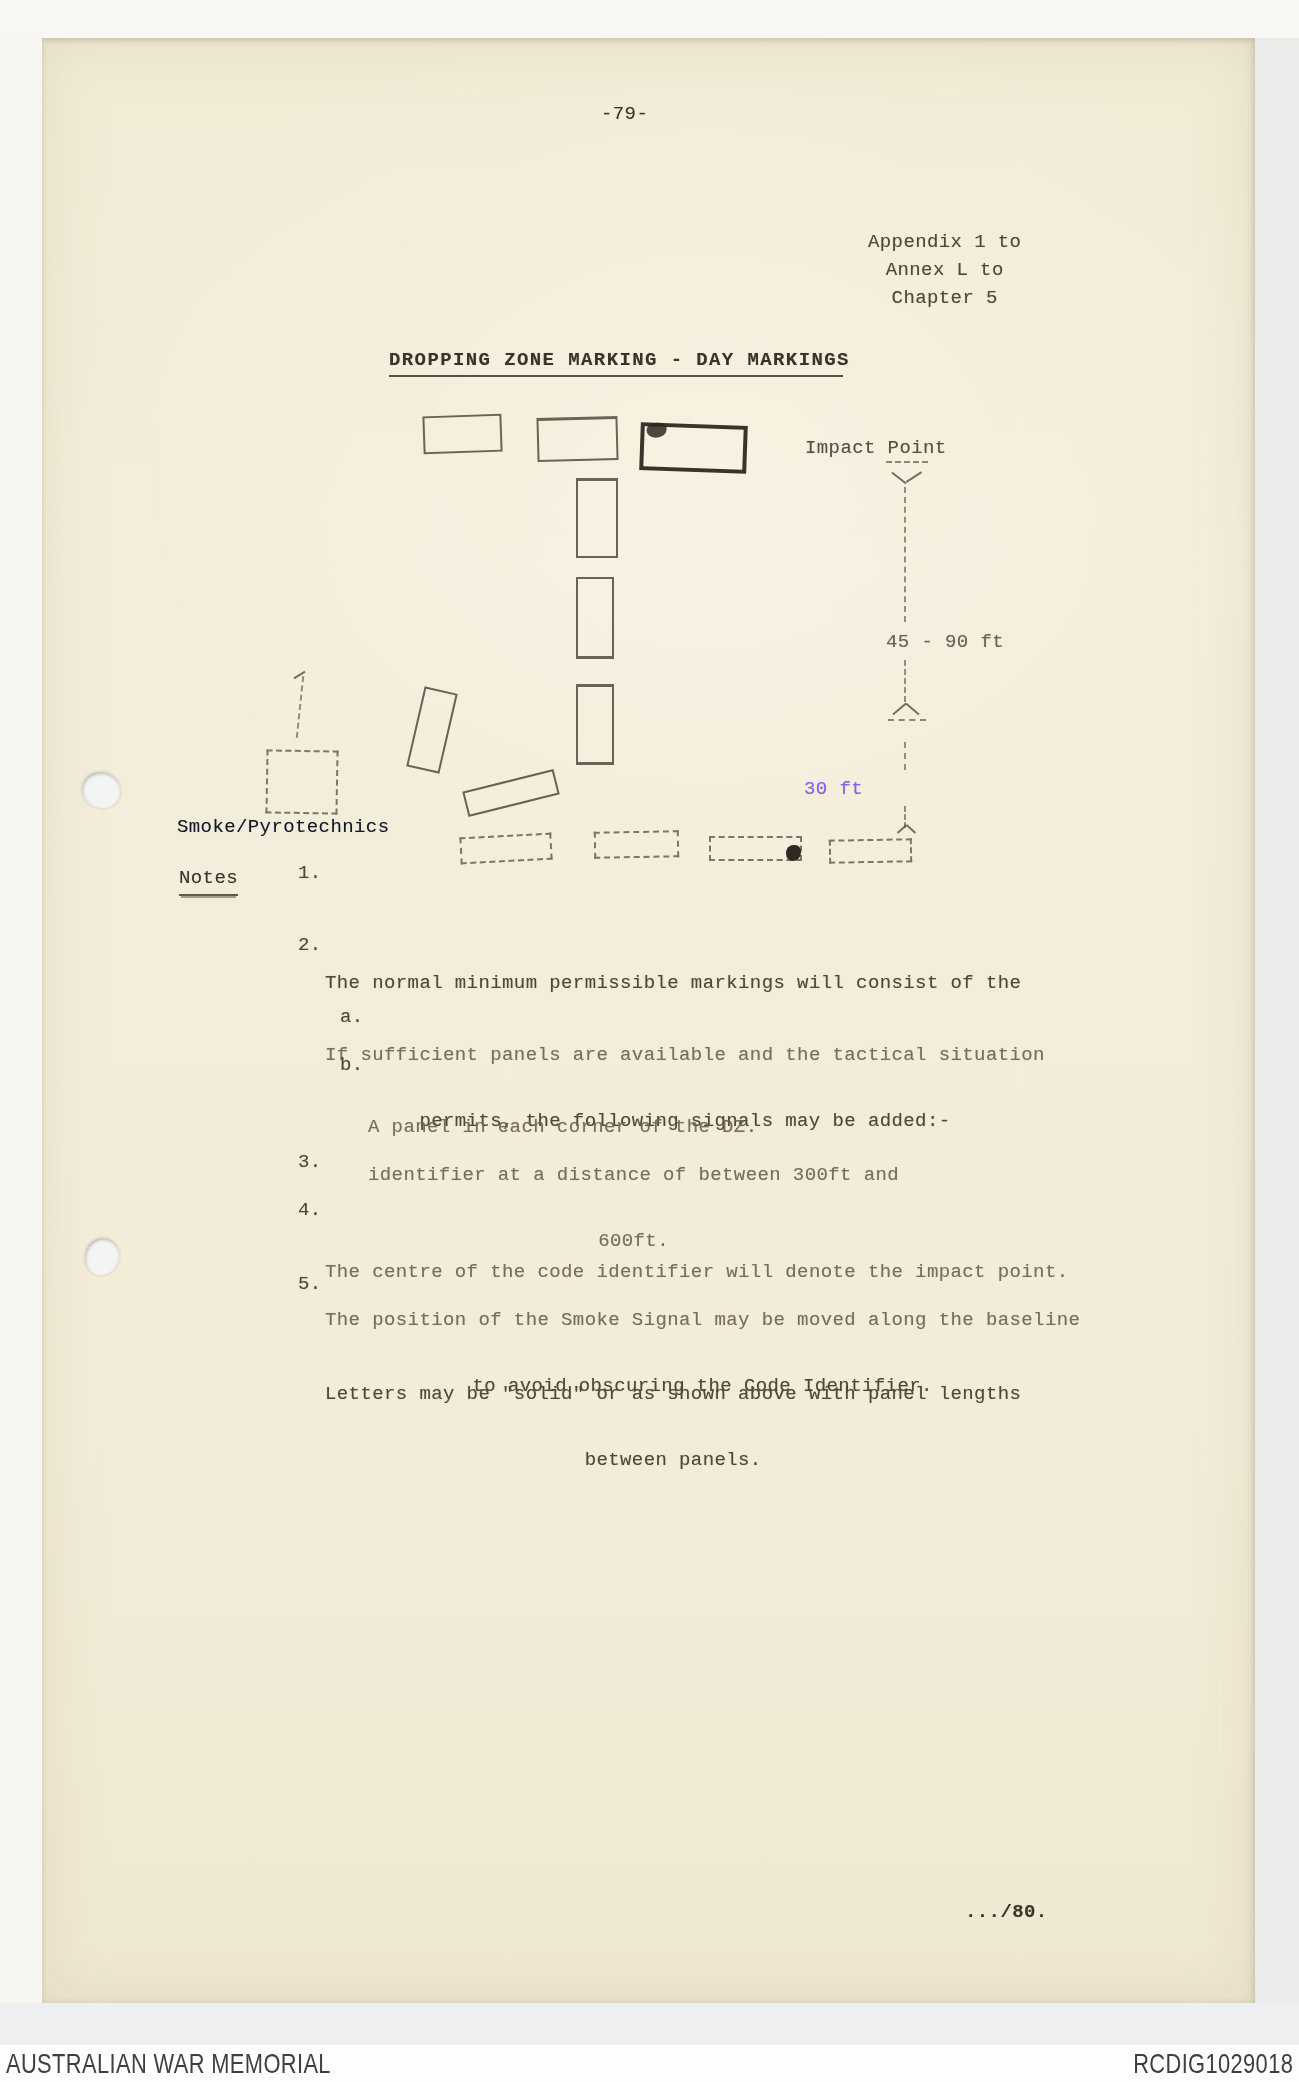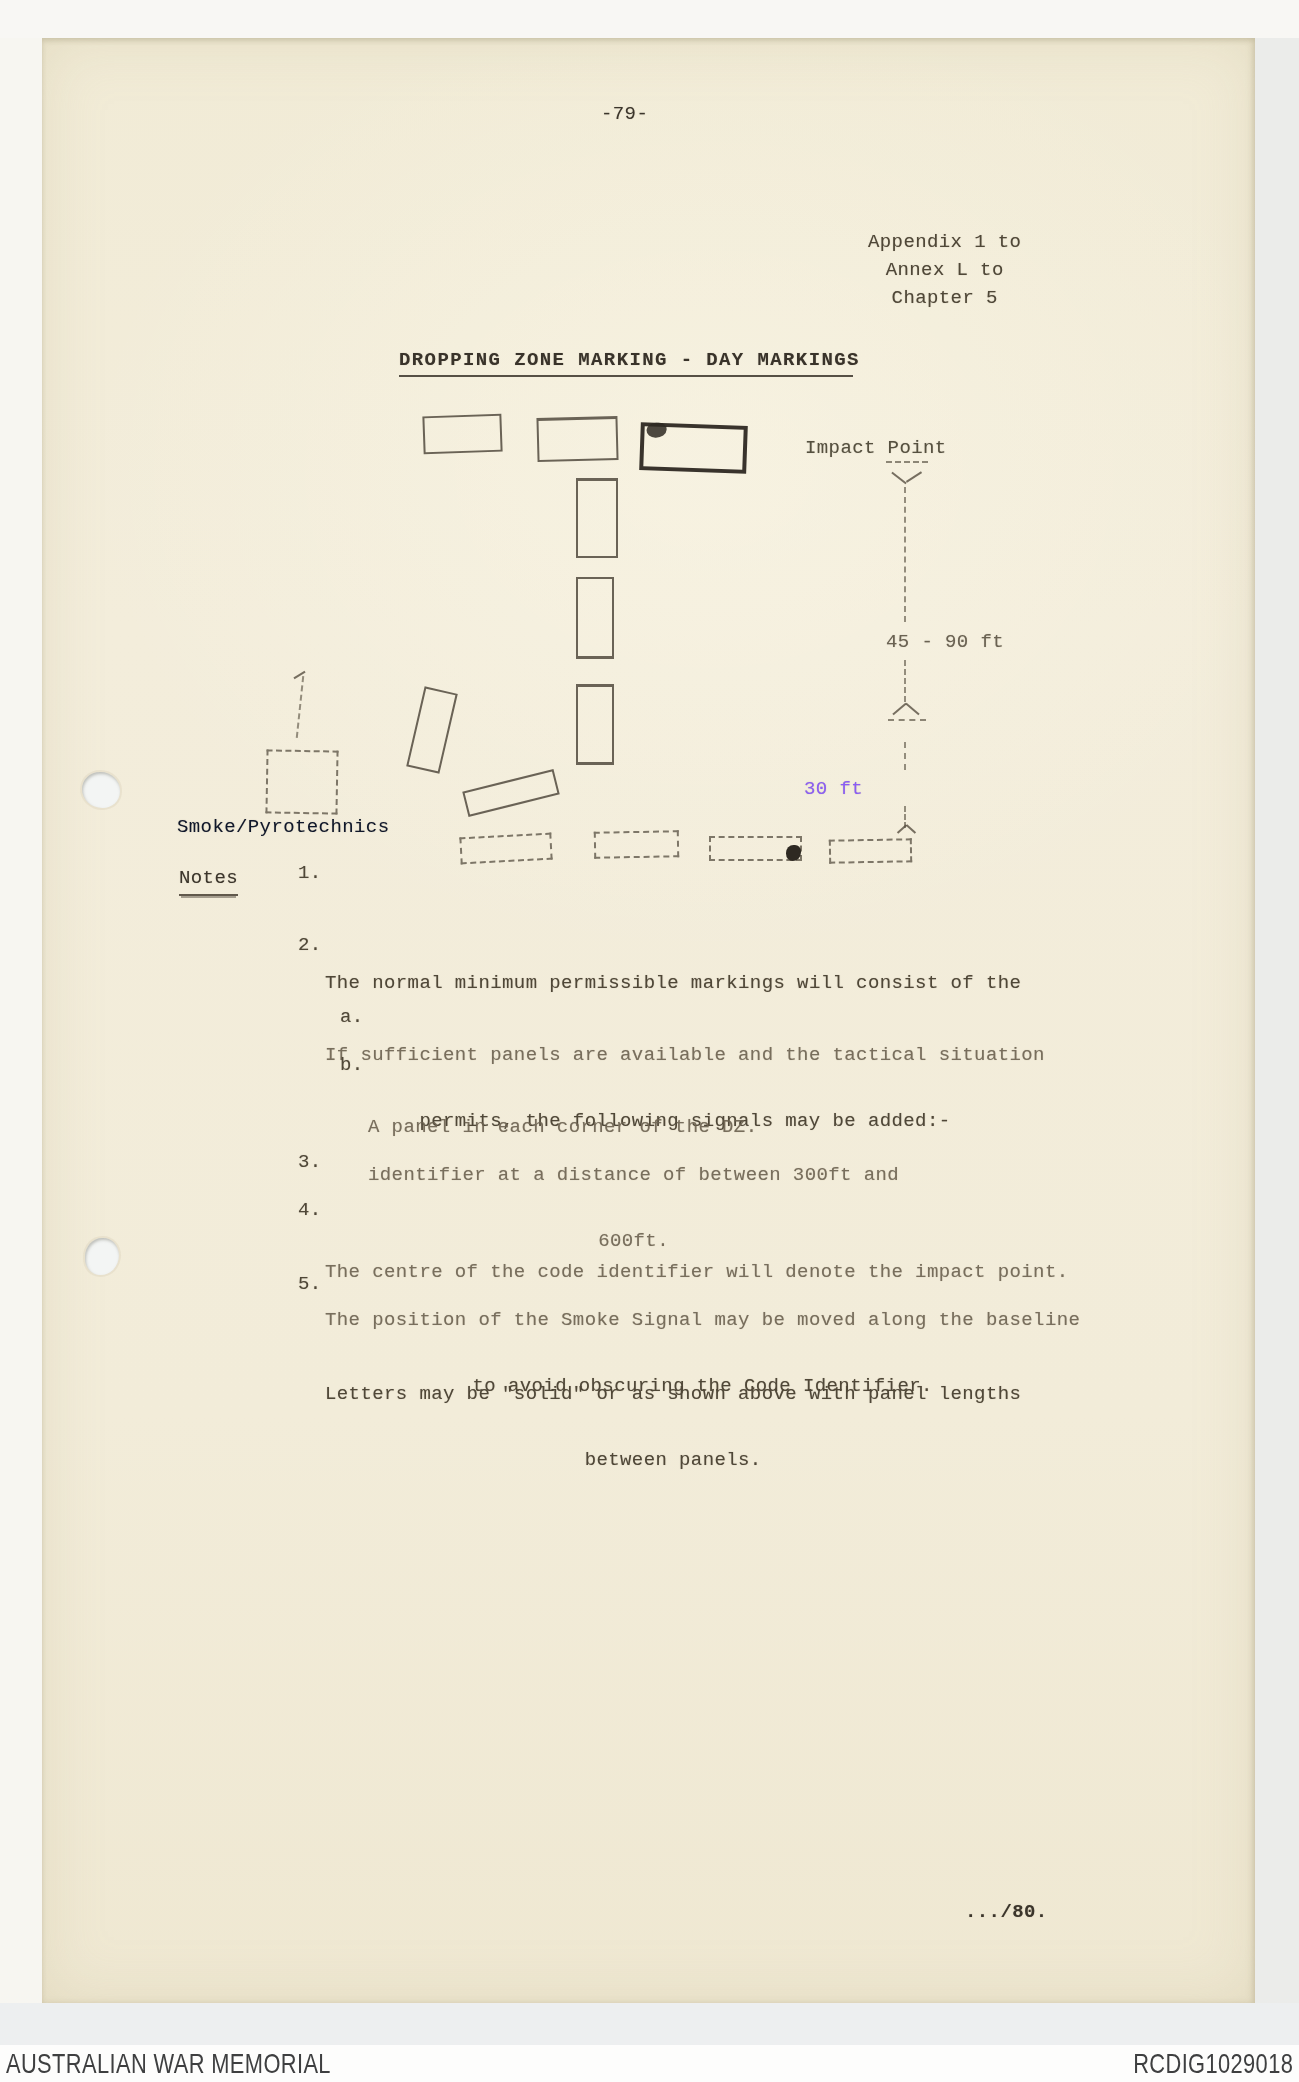--- a/index.html
+++ b/index.html
@@ -52,21 +52,21 @@
 <div class="abs hole hole1"></div>
 <div class="abs hole hole2"></div>
 
 <div class="abs tw ink-dark" style="left:601px;top:103px;">-79-</div>
 <div class="abs" style="left:868px;top:228px;">
   <div class="tw" style="line-height:28px;">Appendix 1 to</div>
   <div class="tw" style="line-height:28px;">Annex L to</div>
   <div class="tw" style="line-height:28px;">Chapter 5</div>
 </div>
 
-<div class="abs tw title" style="left:399px;top:349px;width:454px;">DROPPING ZONE MARKING - DAY MARKINGS</div>
+<div class="abs tw title" style="left:389px;top:349px;width:454px;">DROPPING ZONE MARKING - DAY MARKINGS</div>
 
 <div class="panel" style="left:423px;top:415px;width:75px;height:34px;transform:rotate(-2deg);border-width:2px;"></div>
 <div class="panel" style="left:537px;top:417px;width:77px;height:39px;transform:rotate(-1.5deg);border-top-width:3px;"></div>
 <div class="panel panel-bold" style="left:640px;top:424px;width:99px;height:40px;transform:rotate(2deg);">
   <div class="blob" style="left:2px;top:-4px;width:20px;height:15px;opacity:.85;"></div>
 </div>
 
 <div class="panel" style="left:576px;top:478px;width:38px;height:75px;border-top-width:3px;"></div>
 <div class="panel" style="left:576px;top:577px;width:34px;height:77px;border-bottom-width:3px;"></div>
 <div class="panel" style="left:576px;top:684px;width:34px;height:75px;border-top-width:3px;border-bottom-width:3px;"></div>

